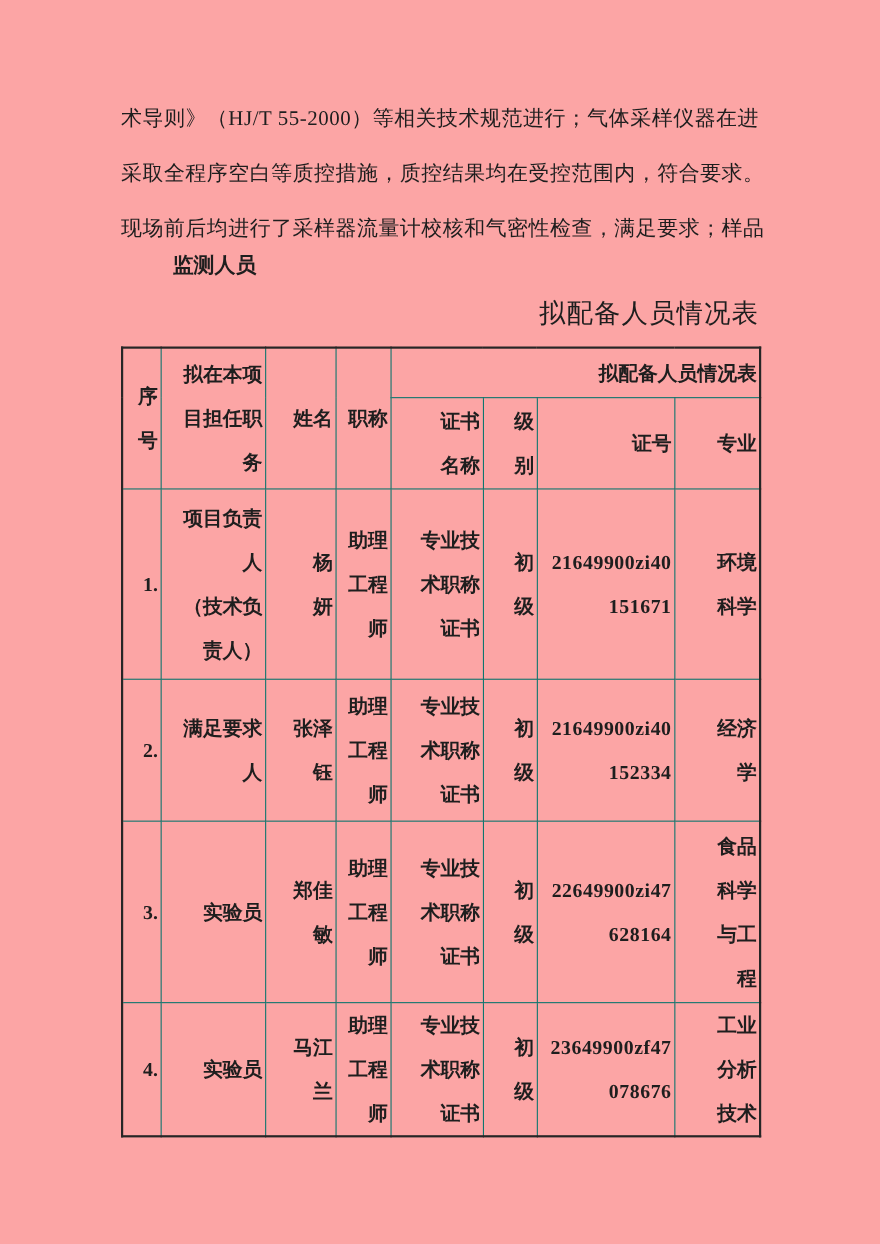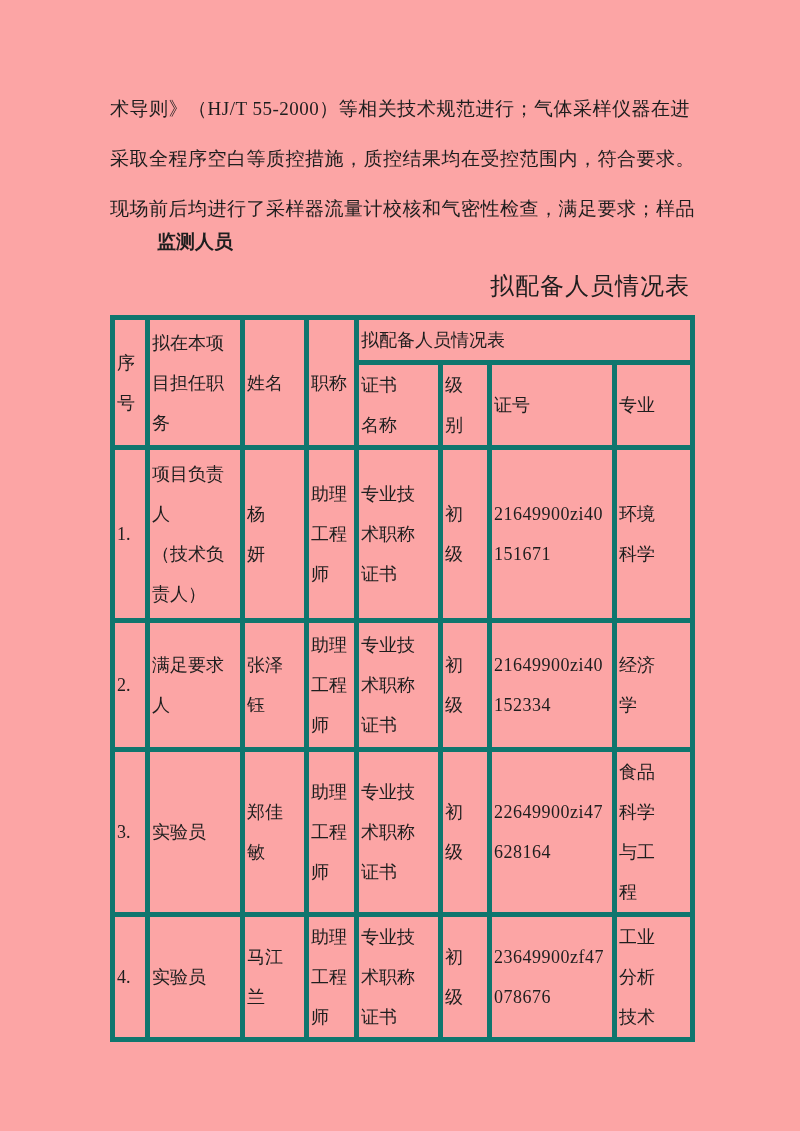--- a/index.html
+++ b/index.html
@@ -40,25 +40,25 @@
     letter-spacing: 1px;
   }
   table.personnel {
     margin-top: 13px;
     width: 580px;
     border-collapse: collapse;
     table-layout: fixed;
     border: 2px solid #262626;
   }
   table.personnel th, table.personnel td {
-    border: 5px solid #0f766e;
-    font-weight: normal;
+    border: 1px solid #0f766e;
+    font-weight: bold;
     font-size: 18px;
     line-height: 40px;
-    text-align: left;
+    text-align: right;
     vertical-align: middle;
     white-space: pre-line;
     padding: 0 2px;
     overflow: hidden;
   }
   tr.hrow-a  { height: 45px; }
   tr.hrow-b  { height: 83px; }
   tr.row-1   { height: 173px; }
   tr.row-2   { height: 129px; }
   tr.row-3   { height: 165px; }

